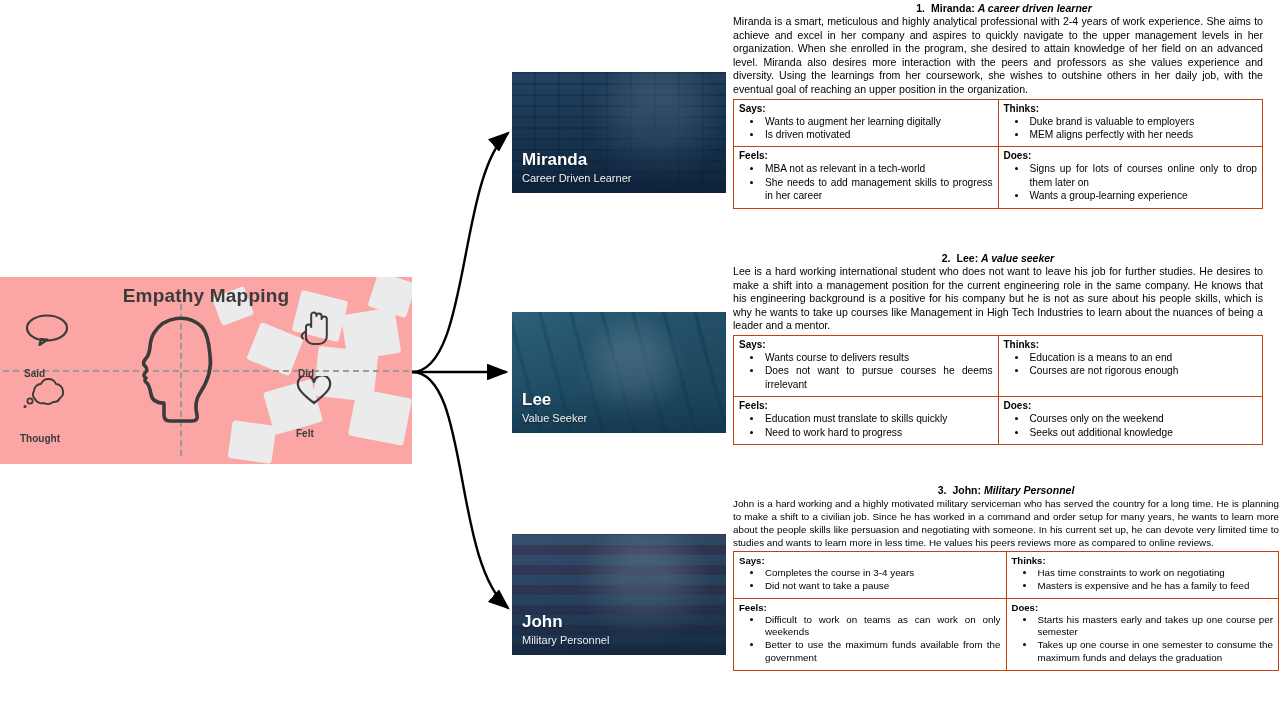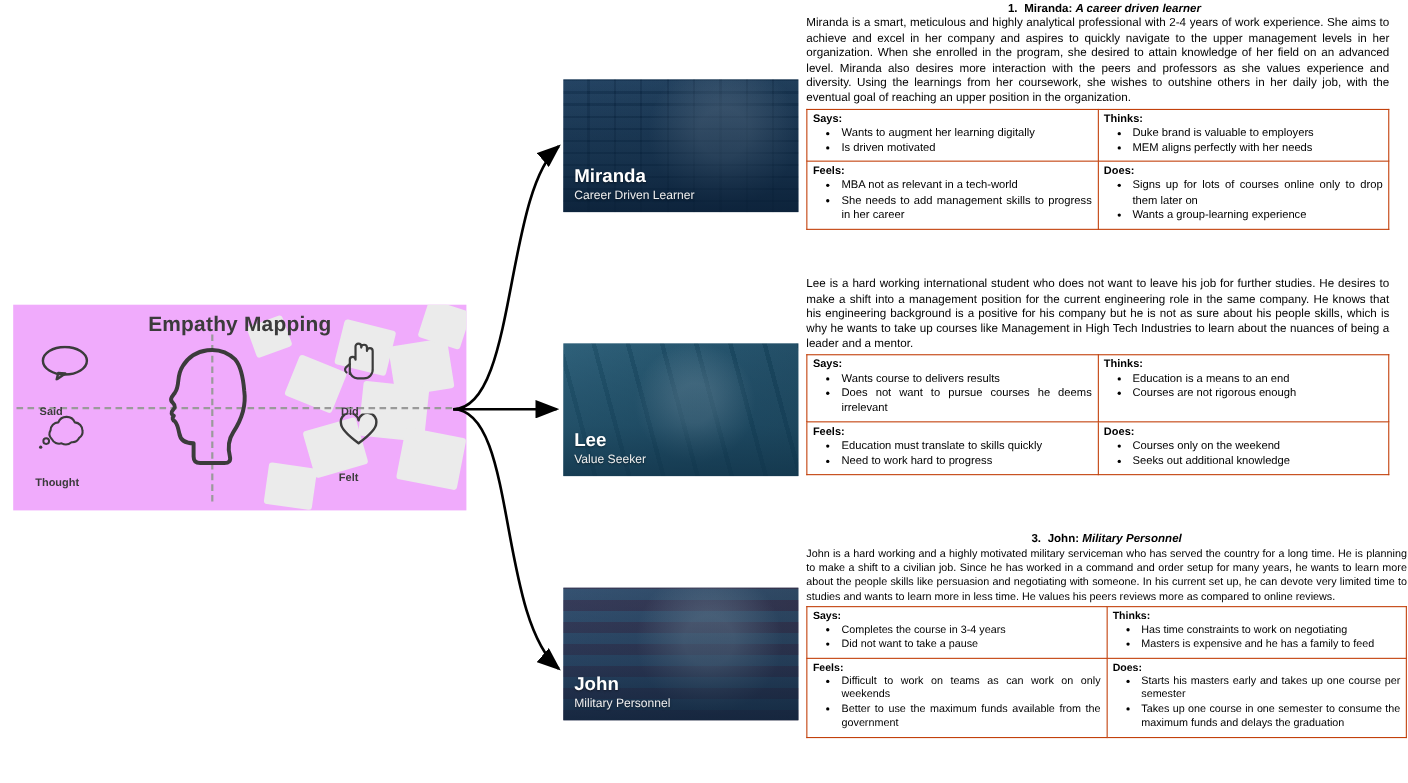--- a/index.html
+++ b/index.html
@@ -8,23 +8,23 @@
     width: 1280px; height: 712px;
     background: #ffffff;
     font-family: "Liberation Sans", sans-serif;
     overflow: hidden;
   }
   #page { position: relative; width: 1280px; height: 712px; background:#fff; }
 
   
   .empathy-panel {
     position: absolute;
-    left: 12px; top: 277px;
+    left: 0px; top: 277px;
     width: 412px; height: 187px;
-    background: #f0abfc;
+    background: #fca5a5;
     overflow: hidden;
   }
   .empathy-title {
     position: absolute; top: 8px; left: 0; width: 100%;
     text-align: center;
     font-size: 19px; font-weight: bold; color: #3b3b3b;
     letter-spacing: .2px;
   }
   
   .paper-blob {
@@ -274,20 +274,23 @@
             <li>Signs up for lots of courses online only to drop them later on</li>
             <li>Wants a group-learning experience</li>
           </ul>
         </td>
       </tr>
     </tbody>
       </table>
   </div>
 
   <div class="persona-block pb-2">
+    <div class="p-heading center">
+      <span class="num">2.</span><span>Lee</span><span>:&nbsp;</span><em>A value seeker</em>
+    </div>
     <p class="p-desc">Lee is a hard working international student who does not want to leave his job for further studies. He desires to make a shift into a management position for the current engineering role in the same company. He knows that his engineering background is a positive for his company but he is not as sure about his people skills, which is why he wants to take up courses like Management in High Tech Industries to learn about the nuances of being a leader and a mentor.</p>
     <table class="quad-table">
       <tbody>
           <tr>
         <td style="width:50%">
           <div class="qt-title">Says:</div>
           <ul class="qt-list">
             <li>Wants course to delivers results</li>
             <li>Does not want to pursue courses he deems irrelevant</li>
           </ul>

